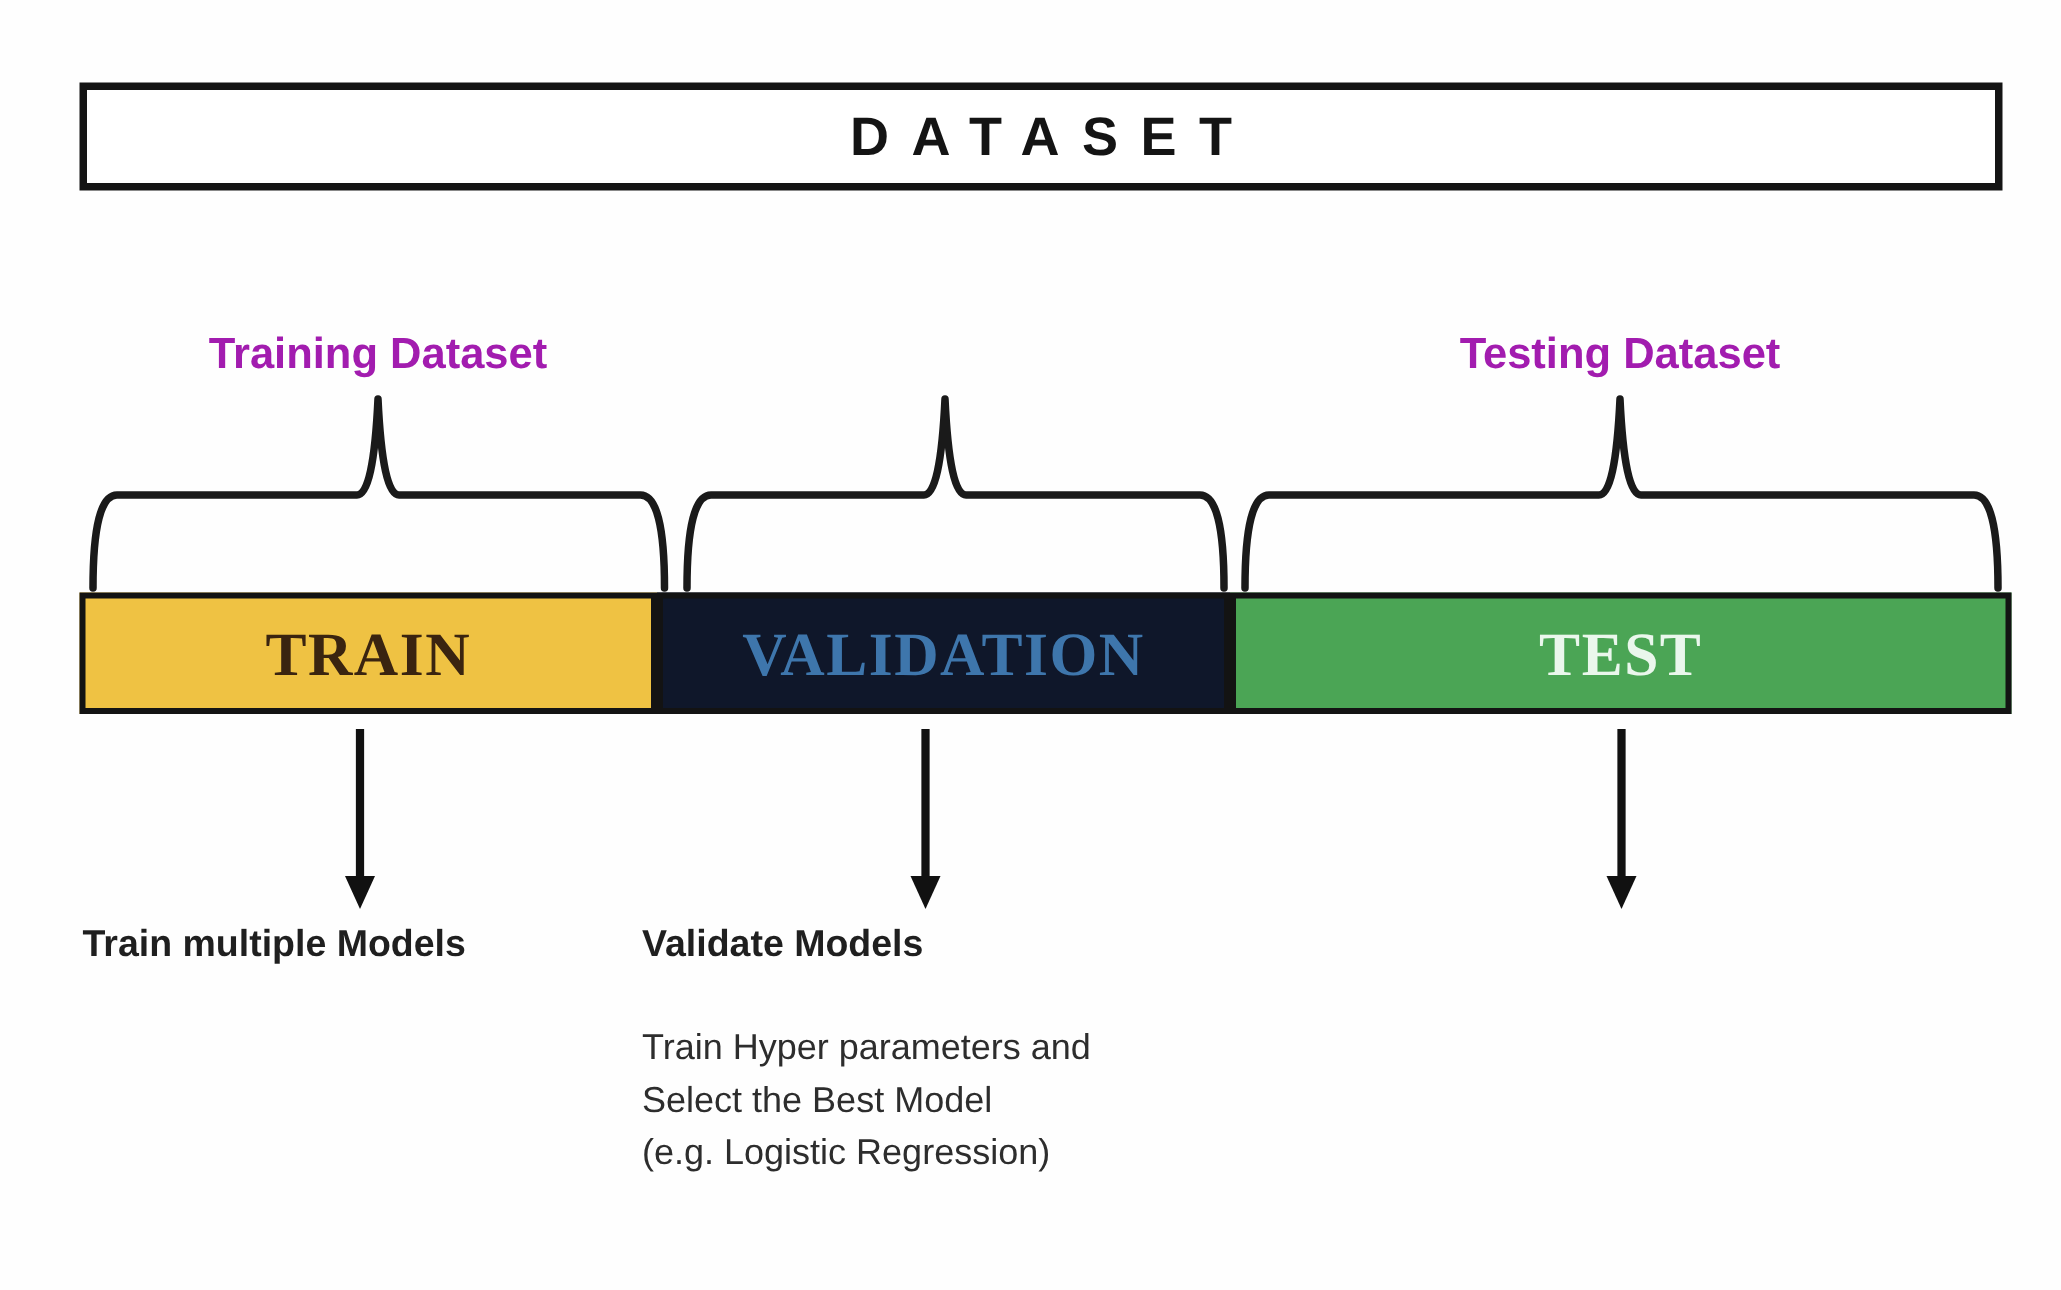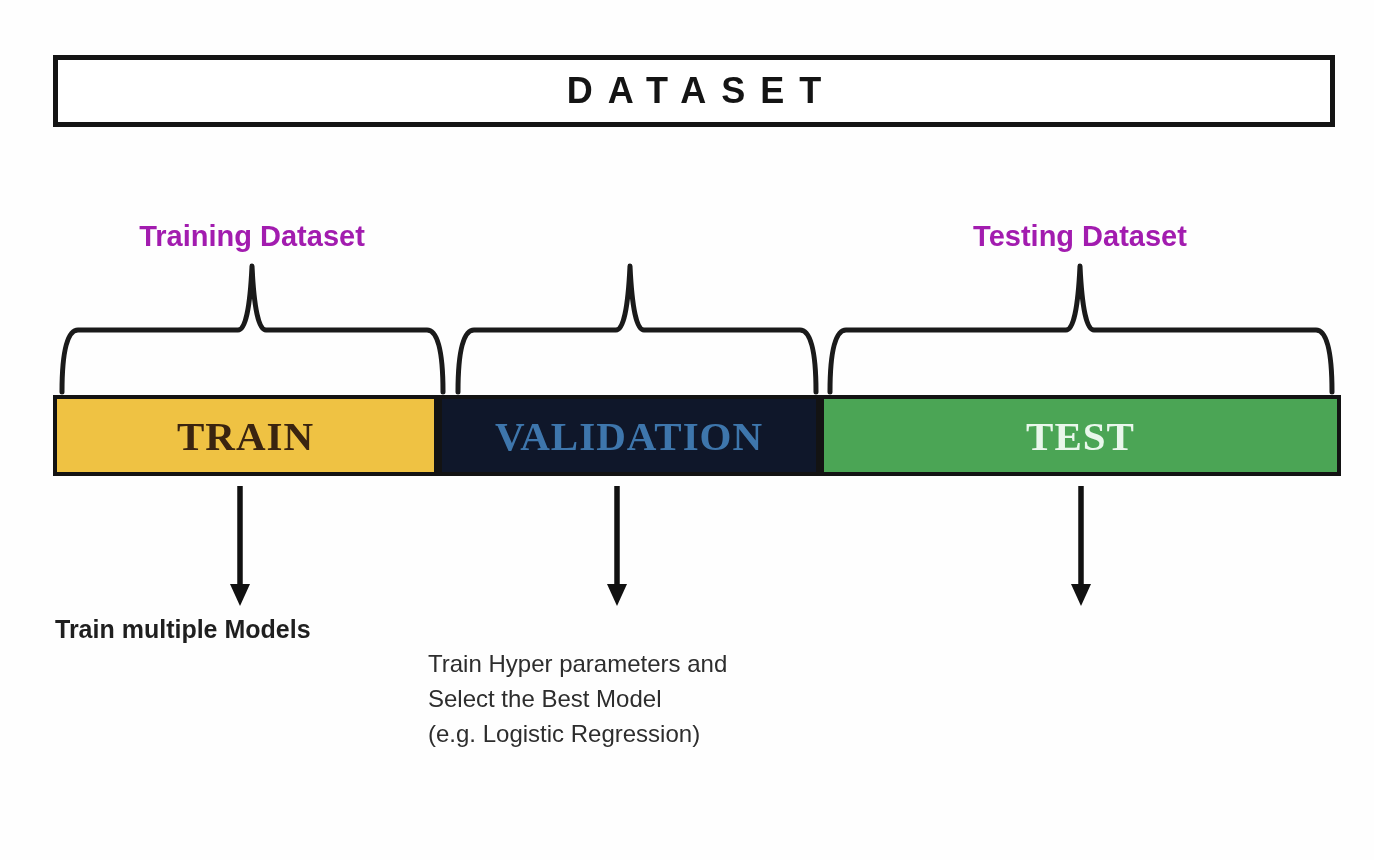--- a/index.html
+++ b/index.html
@@ -144,18 +144,19 @@
     <span>VALIDATION</span>
   </div>
   <div class="bar-segment s2" style="background-color: rgb(75, 165, 85); color: rgb(234, 247, 236);">
     <span>TEST</span>
   </div>
 
   <div class="action-col a0">
     <div class="action-title">Train multiple Models</div>
   </div>
   <div class="action-col a1">
+    <div class="action-title">Validate Models</div>
     <div class="action-detail spaced">Train Hyper parameters and
 Select the Best Model
 (e.g. Logistic Regression)</div>
   </div>
 
 </div>
 
 </body></html>

